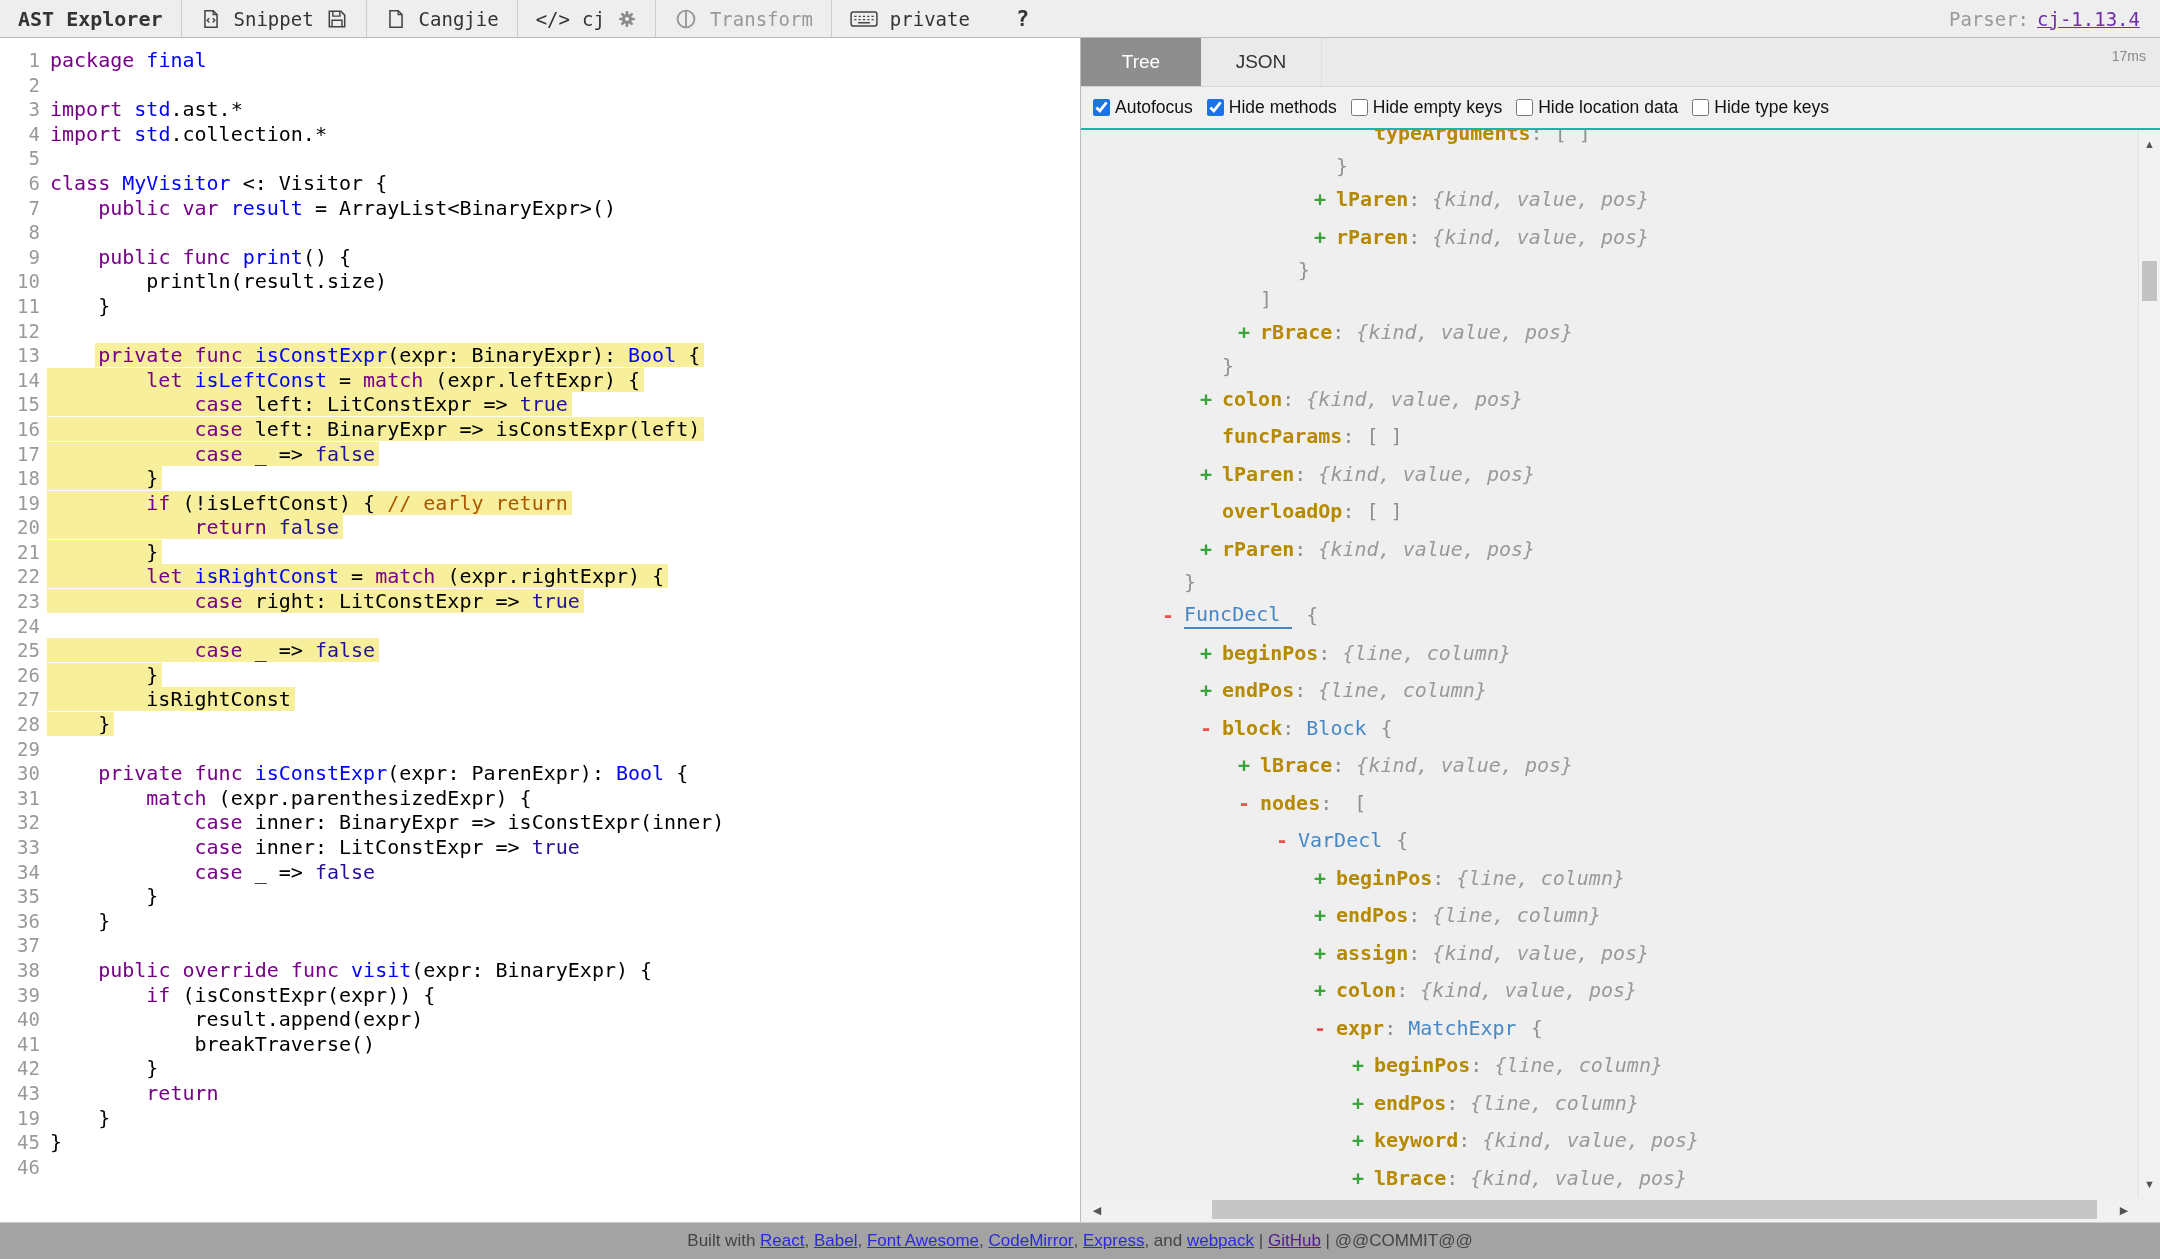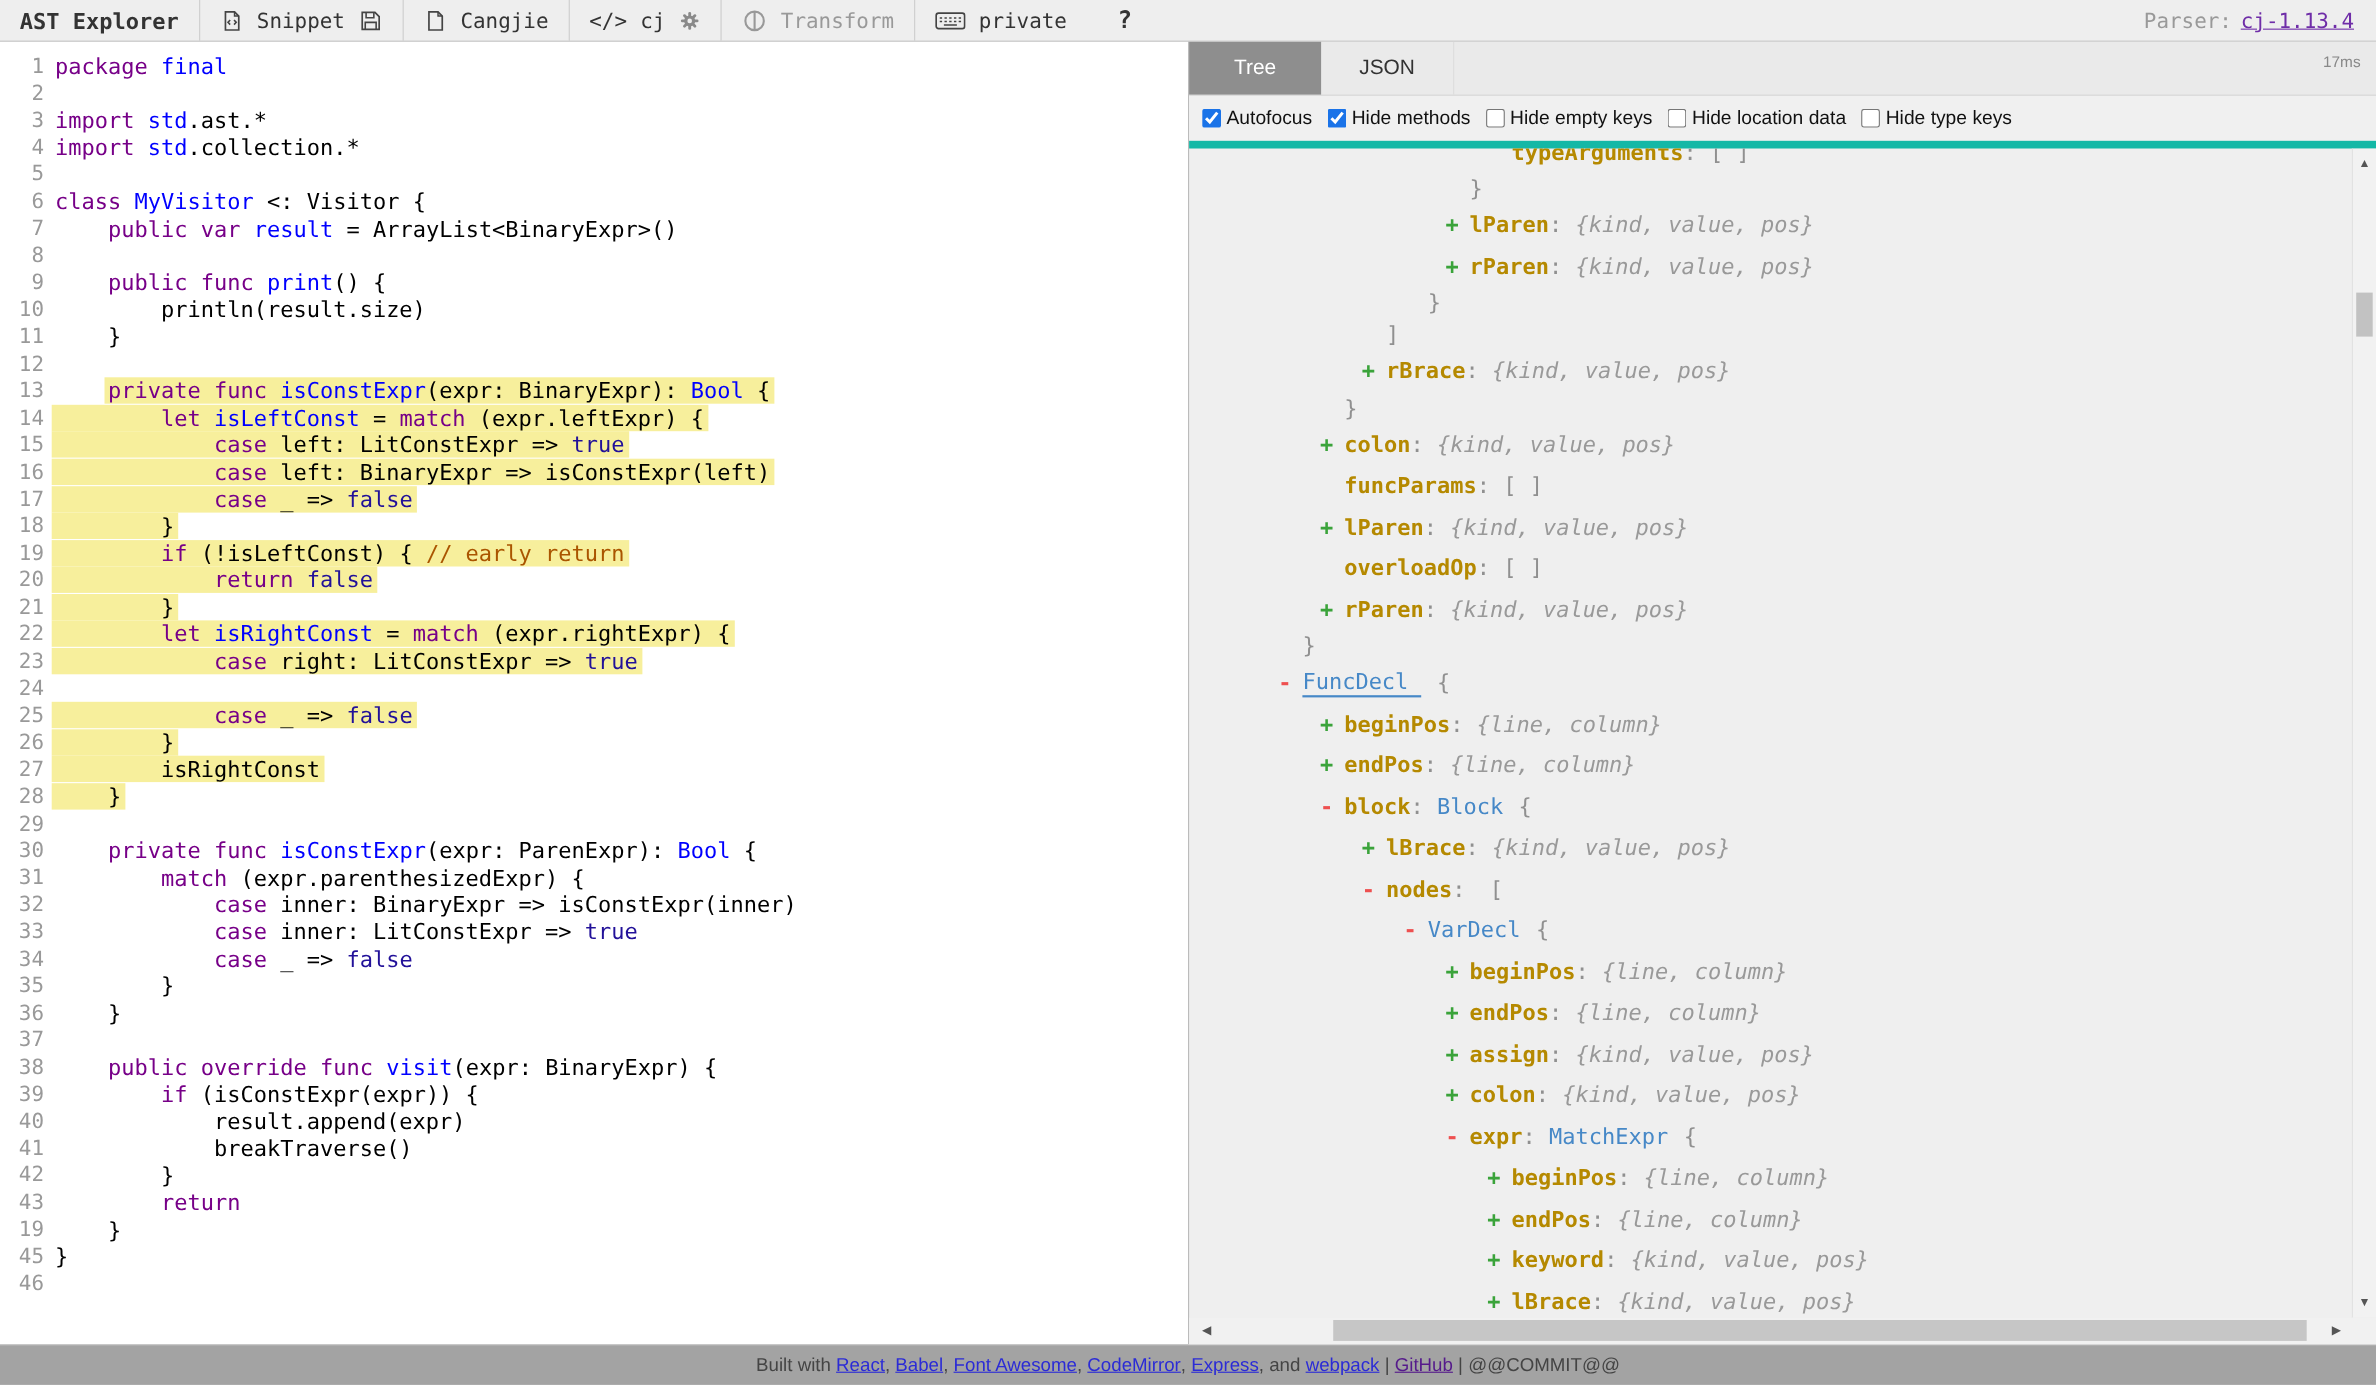--- a/index.html
+++ b/index.html
@@ -25,21 +25,21 @@
   .cl pre{margin:0 0 0 10px;font:inherit;white-space:pre;}
   .k{color:var(--c-kw);} .d{color:var(--c-def);} .a{color:var(--c-atom);} .c{color:var(--c-comment);} .t{color:var(--c-text);}
   .mark{background:var(--c-mark);padding:0 4px 0 3px;margin-left:-3px;}
 
   
   .astpanel{flex:1 1 auto;background:#efefef;border-left:1px solid #bbb;display:flex;flex-direction:column;min-width:0;position:relative;}
   .tabbar{height:48px;flex:0 0 48px;background:#eaeaea;display:flex;align-items:stretch;border-bottom:1px solid #d6d6d6;position:relative;}
   .tab{width:120px;display:flex;align-items:center;justify-content:center;font-size:19px;color:#333;cursor:pointer;border-right:1px solid #ddd;}
   .tab.active{background:#8e8e8e;color:#fff;border-right:none;}
   .timing{position:absolute;right:14px;top:10px;font-size:14px;color:#888;}
-  .optsbar{height:41px;flex:0 0 41px;background:#f0f0f0;border-bottom:7px solid #14b8a6;display:flex;padding-left:12px;gap:14px;font-size:17.5px;color:#111;}
+  .optsbar{height:41px;flex:0 0 41px;background:#f0f0f0;border-bottom:2px solid #14b8a6;display:flex;padding-left:12px;gap:14px;font-size:17.5px;color:#111;}
   .opt{display:inline-flex;align-items:center;gap:2px;cursor:pointer;white-space:nowrap;}
   .opt input{width:17px;height:17px;accent-color:#1a73e8;margin:0 3px 0 0;}
 
   
   .treewrap{flex:1 1 auto;position:relative;overflow:hidden;}
   .tree{font-family:"DejaVu Sans Mono",monospace;font-size:20px;}
   .trow{height:37.5px;display:flex;align-items:center;white-space:pre;}
   .trow.close{height:29px;}
   .ttog{display:inline-block;width:22px;font-weight:bold;}
   .tplus{color:var(--c-plus);} .tminus{color:var(--c-minus);}

